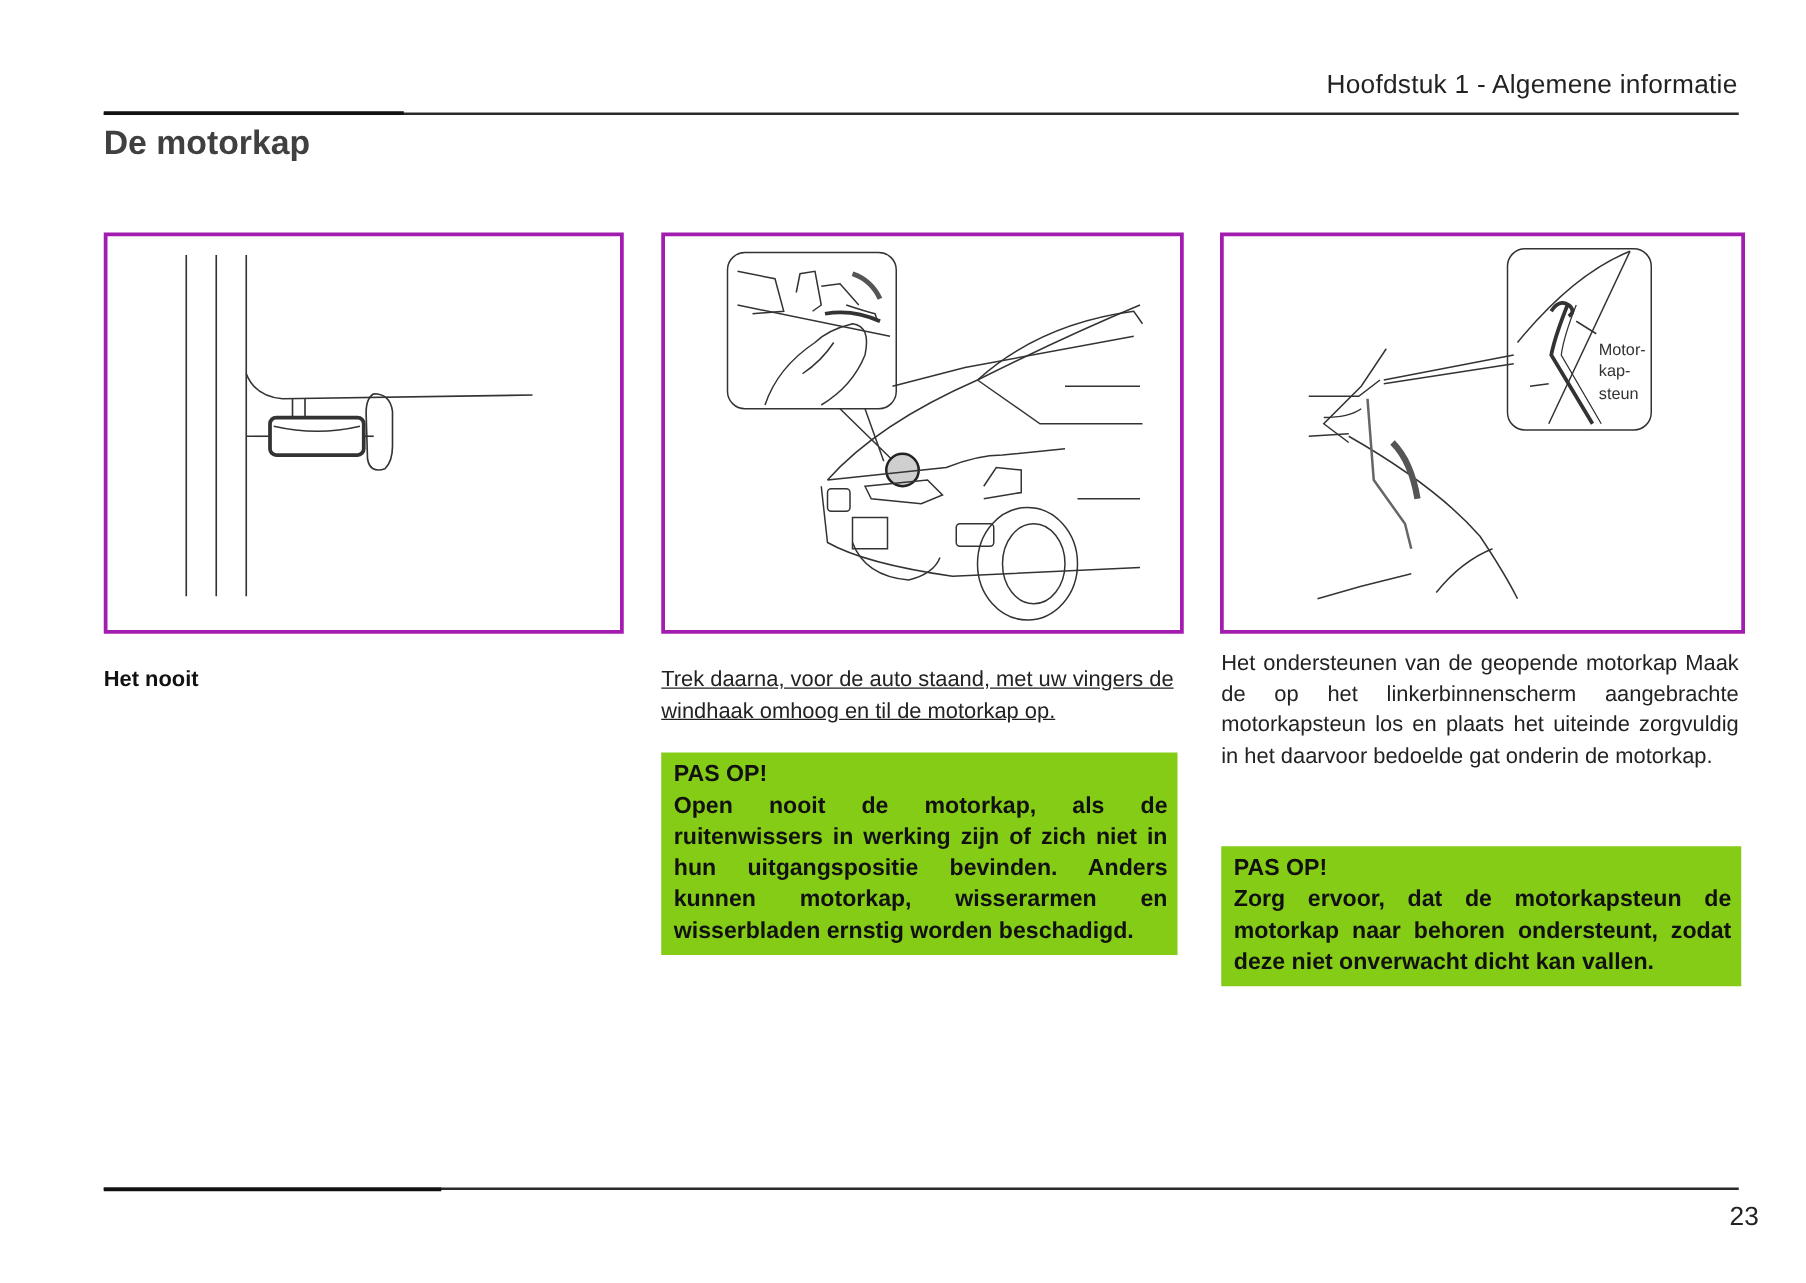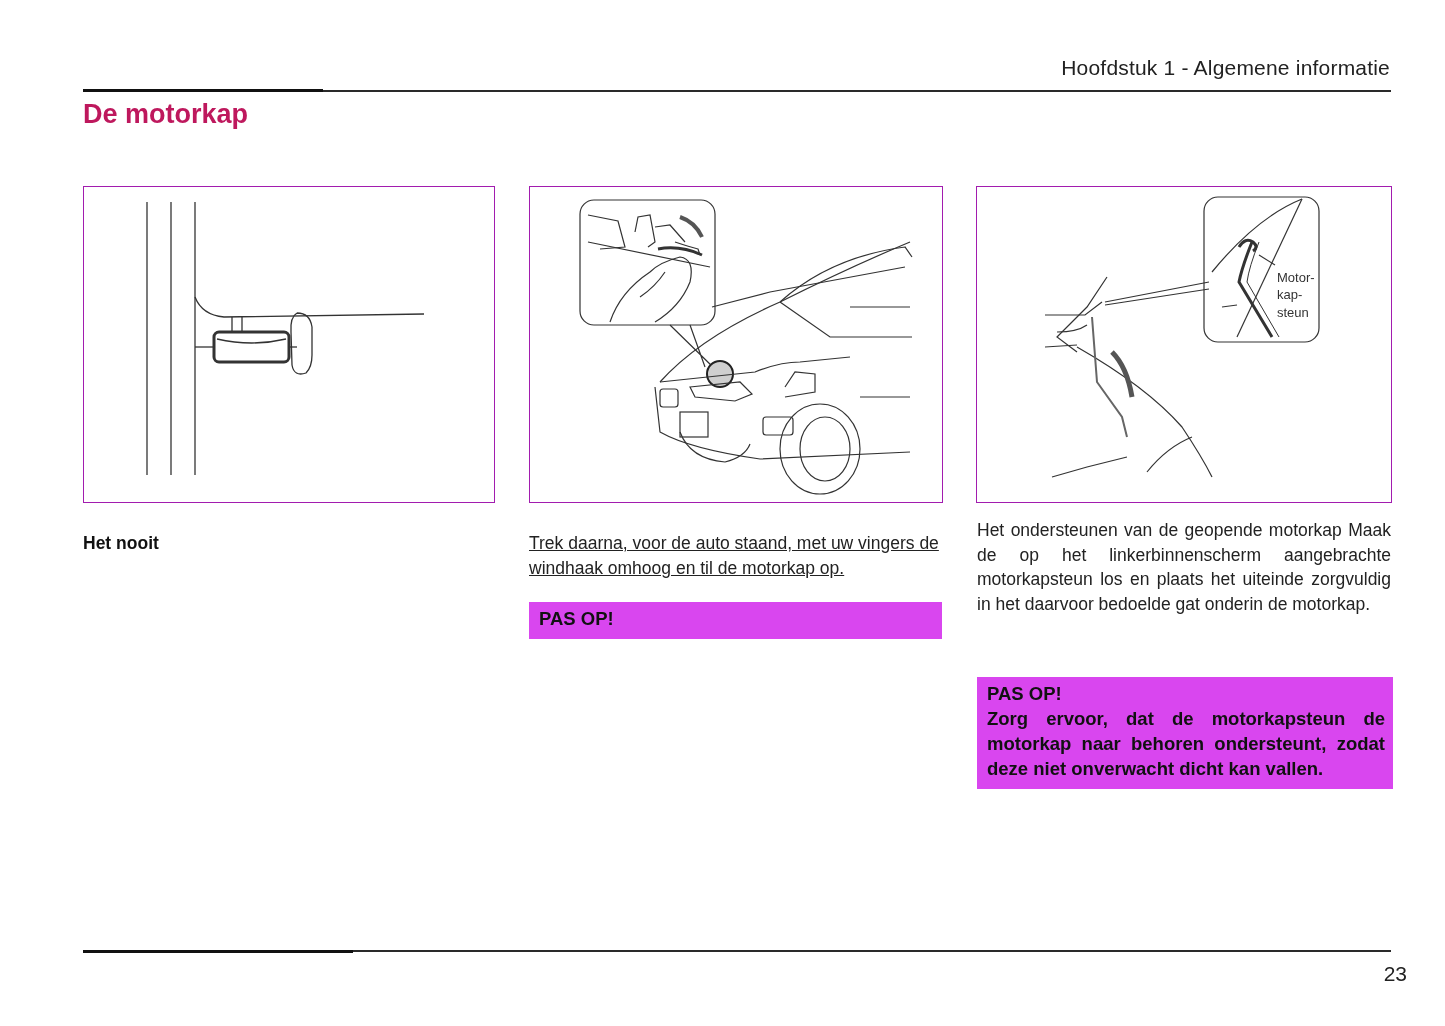--- a/index.html
+++ b/index.html
@@ -2,33 +2,33 @@
 <html><head>
 <meta charset="utf-8">
 <style>
   html, body { margin:0; padding:0; background:#ffffff; }
   body { width:1445px; height:1026px; position:relative; overflow:hidden;
          font-family:"Liberation Sans", sans-serif; color:#1a1a1a; }
   .abs { position:absolute; }
   .chapter { right:55px; top:56px; font-size:21px; color:#222; letter-spacing:0.2px;margin-left:44px; }
   .rule-top { left:83px; top:90px; width:1308px; height:2px; background:#2a2a2a; }
   .rule-top .thick { position:absolute; left:0; top:-1px; width:240px; height:3px; background:#111; }
-  .page-title { left:83px; top:99px; font-size:27px; font-weight:bold; color:#be185d; }
-  .figure { border:1px solid #a21caf; background:#fff; overflow:hidden; }
+  .page-title { left:83px; top:99px; font-size:27px; font-weight:bold; color:#404040; }
+  .figure { border:3px solid #a21caf; background:#fff; overflow:hidden; }
   .fig1 { left:83px; top:186px; width:410px; height:315px; }
   .fig2 { left:529px; top:186px; width:412px; height:315px; }
   .fig3 { left:976px; top:186px; width:414px; height:315px; }
   .figure svg { width:100%; height:100%; display:block; }
   .col { font-size:17.5px; line-height:24.5px; color:#222; }
   .col1 { left:83px; top:531px; width:412px; }
   .col2 { left:529px; top:531px; width:413px;text-decoration:underline; }
   .col3 { left:977px; top:518px; width:414px; }
   .subhead { font-weight:bold; color:#111; }
   .justify { text-align:justify; }
-  .warn { background:#d946ef; padding:4px 8px 8px 10px; font-weight:bold; font-size:18.5px;
+  .warn { background:#84cc16; padding:4px 8px 8px 10px; font-weight:bold; font-size:18.5px;
           line-height:25px; color:#111; text-align:justify; }
   .warn1 { left:529px; top:602px; width:395px; }
   .warn2 { left:977px; top:677px; width:398px; }
   .rule-bot { left:83px; top:950px; width:1308px; height:2px; background:#2a2a2a; }
   .rule-bot .thick { position:absolute; left:0; top:0; width:270px; height:3px; background:#111; }
   .page-number { right:38px; top:962px; font-size:21px; color:#222; }
 </style>
 </head>
 <body>
 
@@ -122,20 +122,21 @@
 
 <div class="abs col col1">
   <div class="subhead">Het nooit</div>
 </div>
 
 <div class="abs col col2">
   <div>Trek daarna, voor de auto staand, met uw vingers de windhaak omhoog en til de motorkap op.</div>
 </div>
 <div class="abs warn warn1">
   <div>PAS OP!</div>
+  <div>Open nooit de motorkap, als de ruitenwissers in werking zijn of zich niet in hun uitgangspositie bevinden. Anders kunnen motorkap, wisserarmen en wisserbladen ernstig worden beschadigd.</div>
 </div>
 
 <div class="abs col col3 justify">
   <div>Het ondersteunen van de geopende motorkap Maak de op het linkerbinnenscherm aangebrachte motorkapsteun los en plaats het uiteinde zorgvuldig in het daarvoor bedoelde gat onderin de motorkap.</div>
 </div>
 <div class="abs warn warn2">
   <div>PAS OP!</div>
   <div>Zorg ervoor, dat de motorkapsteun de motorkap naar behoren ondersteunt, zodat deze niet onverwacht dicht kan vallen.</div>
 </div>
 

